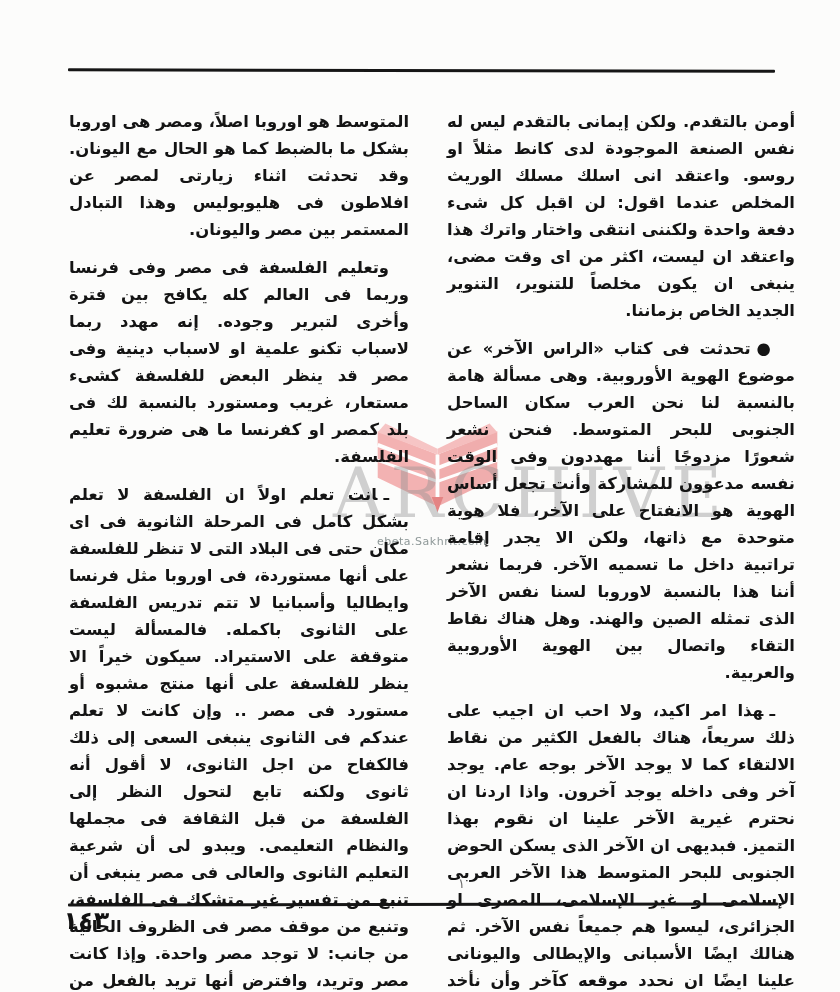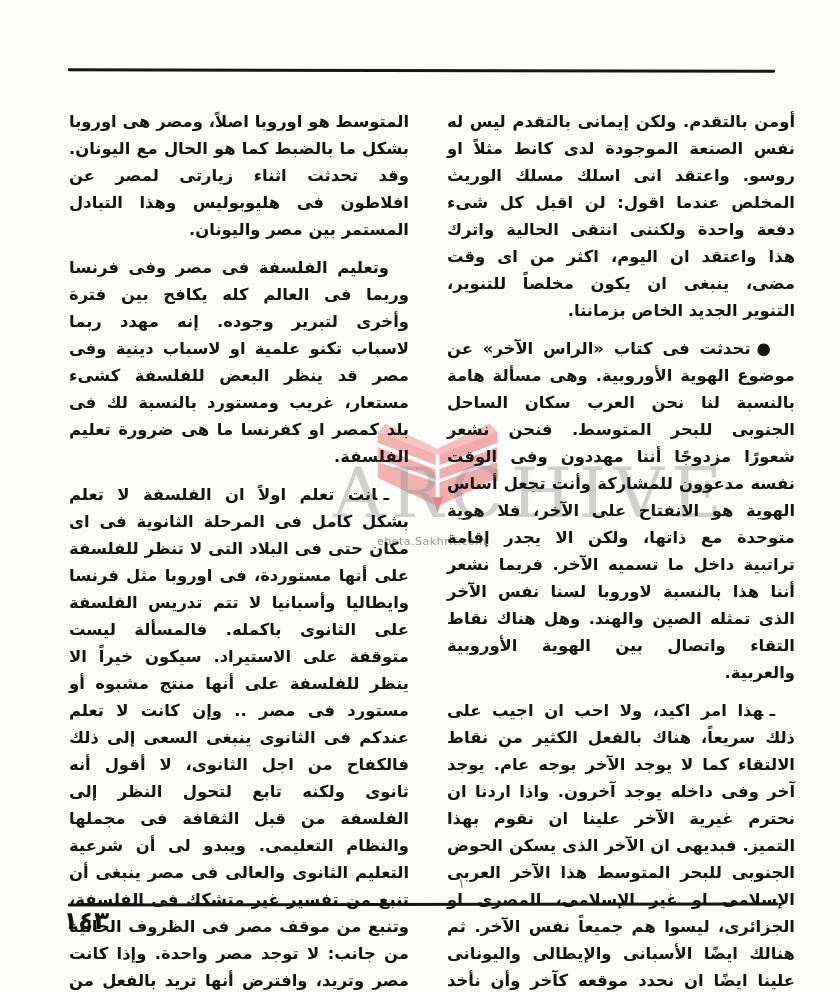--- a/index.html
+++ b/index.html
@@ -77,21 +77,21 @@
       <path d="M8,40 L70,62" stroke="#ffffff" stroke-width="3" fill="none"></path>
       <path d="M132,40 L70,62" stroke="#ffffff" stroke-width="3" fill="none"></path>
       <path d="M70,34 L70,88" stroke="#ffffff" stroke-width="4" fill="none"></path>
       <polygon points="64,78 76,78 70,94" fill="#e07070"></polygon>
     </svg>
     <div class="wm-word">ARCHIVE</div>
     <div class="wm-url">ebeta.Sakhrit.com</div>
   </div>
 
   <div class="col col-right">
-    <p><span class="mk"></span><span>أومن بالتقدم. ولكن إيمانى بالتقدم ليس له نفس الصنعة الموجودة لدى كانط مثلاً او روسو. واعتقد انى اسلك مسلك الوريث المخلص عندما اقول: لن اقبل كل شىء دفعة واحدة ولكننى انتقى الحالية واترك هذا واعتقد ان اليوم، اكثر من اى وقت مضى، ينبغى ان يكون مخلصاً للتنوير، التنوير الجديد الخاص بزماننا.</span></p>
+    <p><span class="mk"></span><span>أومن بالتقدم. ولكن إيمانى بالتقدم ليس له نفس الصنعة الموجودة لدى كانط مثلاً او روسو. واعتقد انى اسلك مسلك الوريث المخلص عندما اقول: لن اقبل كل شىء دفعة واحدة ولكننى انتقى واختار واترك هذا واعتقد ان ليست، اكثر من اى وقت مضى، ينبغى ان يكون مخلصاً للتنوير، التنوير الجديد الخاص بزماننا.</span></p>
     <p class="indent"><span class="mk">●</span><span>تحدثت فى كتاب «الراس الآخر» عن موضوع الهوية الأوروبية. وهى مسألة هامة بالنسبة لنا نحن العرب سكان الساحل الجنوبى للبحر المتوسط. فنحن نشعر شعورًا مزدوجًا أننا مهددون وفى الوقت نفسه مدعوون للمشاركة وأنت تجعل أساس الهوية هو الانفتاح على الآخر، فلا هوية متوحدة مع ذاتها، ولكن الا يجدر إقامة تراتبية داخل ما تسميه الآخر. فربما نشعر أننا هذا بالنسبة لاوروبا لسنا نفس الآخر الذى تمثله الصين والهند. وهل هناك نقاط التقاء واتصال بين الهوية الأوروبية والعربية.</span></p>
     <p class="indent"><span class="mk">ـ</span><span>هذا امر اكيد، ولا احب ان اجيب على ذلك سريعاً، هناك بالفعل الكثير من نقاط الالتقاء كما لا يوجد الآخر بوجه عام. يوجد آخر وفى داخله يوجد آخرون. واذا اردنا ان نحترم غيرية الآخر علينا ان نقوم بهذا التميز. فبديهى ان الآخر الذى يسكن الحوض الجنوبى للبحر المتوسط هذا الآخر العربى الإسلامى او غير الإسلامى، المصرى او الجزائرى، ليسوا هم جميعاً نفس الآخر. ثم هنالك ايضًا الأسبانى والإيطالى واليونانى علينا ايضًا ان نحدد موقعه كآخر وأن نأخد فى الاعتبار تفرده. وبالنسبة لاوروبا التى يجرى الآن صياغتها تحتل مسألة البحر المتوسط موقعاً مركزياً وهى مشكلة معقدة وليست مجرد مشكلة بين باقى المشاكل. فجنوب البحر</span></p>
   </div>
 
   <div class="col col-left">
     <p><span class="mk"></span><span>المتوسط هو اوروبا اصلاً، ومصر هى اوروبا بشكل ما بالضبط كما هو الحال مع اليونان. وقد تحدثت اثناء زيارتى لمصر عن افلاطون فى هليوبوليس وهذا التبادل المستمر بين مصر واليونان.</span></p>
     <p class="indent"><span class="mk"></span><span>وتعليم الفلسفة فى مصر وفى فرنسا وربما فى العالم كله يكافح بين فترة وأخرى لتبرير وجوده. إنه مهدد ربما لاسباب تكنو علمية او لاسباب دينية وفى مصر قد ينظر البعض للفلسفة كشىء مستعار، غريب ومستورد بالنسبة لك فى بلد كمصر او كفرنسا ما هى ضرورة تعليم الفلسفة.</span></p>
     <p class="indent"><span class="mk">ـ</span><span>انت تعلم اولاً ان الفلسفة لا تعلم بشكل كامل فى المرحلة الثانوية فى اى مكان حتى فى البلاد التى لا تنظر للفلسفة على أنها مستوردة، فى اوروبا مثل فرنسا وايطاليا وأسبانيا لا تتم تدريس الفلسفة على الثانوى باكمله. فالمسألة ليست متوقفة على الاستيراد. سيكون خيراً الا ينظر للفلسفة على أنها منتج مشبوه أو مستورد فى مصر .. وإن كانت لا تعلم عندكم فى الثانوى ينبغى السعى إلى ذلك فالكفاح من اجل الثانوى، لا أقول أنه ثانوى ولكنه تابع لتحول النظر إلى الفلسفة من قبل الثقافة فى مجملها والنظام التعليمى. ويبدو لى أن شرعية التعليم الثانوى والعالى فى مصر ينبغى أن تنبع من تفسير غير متشكك فى الفلسفة، وتنبع من موقف مصر فى الظروف الحالية من جانب: لا توجد مصر واحدة. وإذا كانت مصر وتريد، وافترض أنها تريد بالفعل من جانب جزء من سكانها، تريد ان تكون</span></p>
   </div>
 

